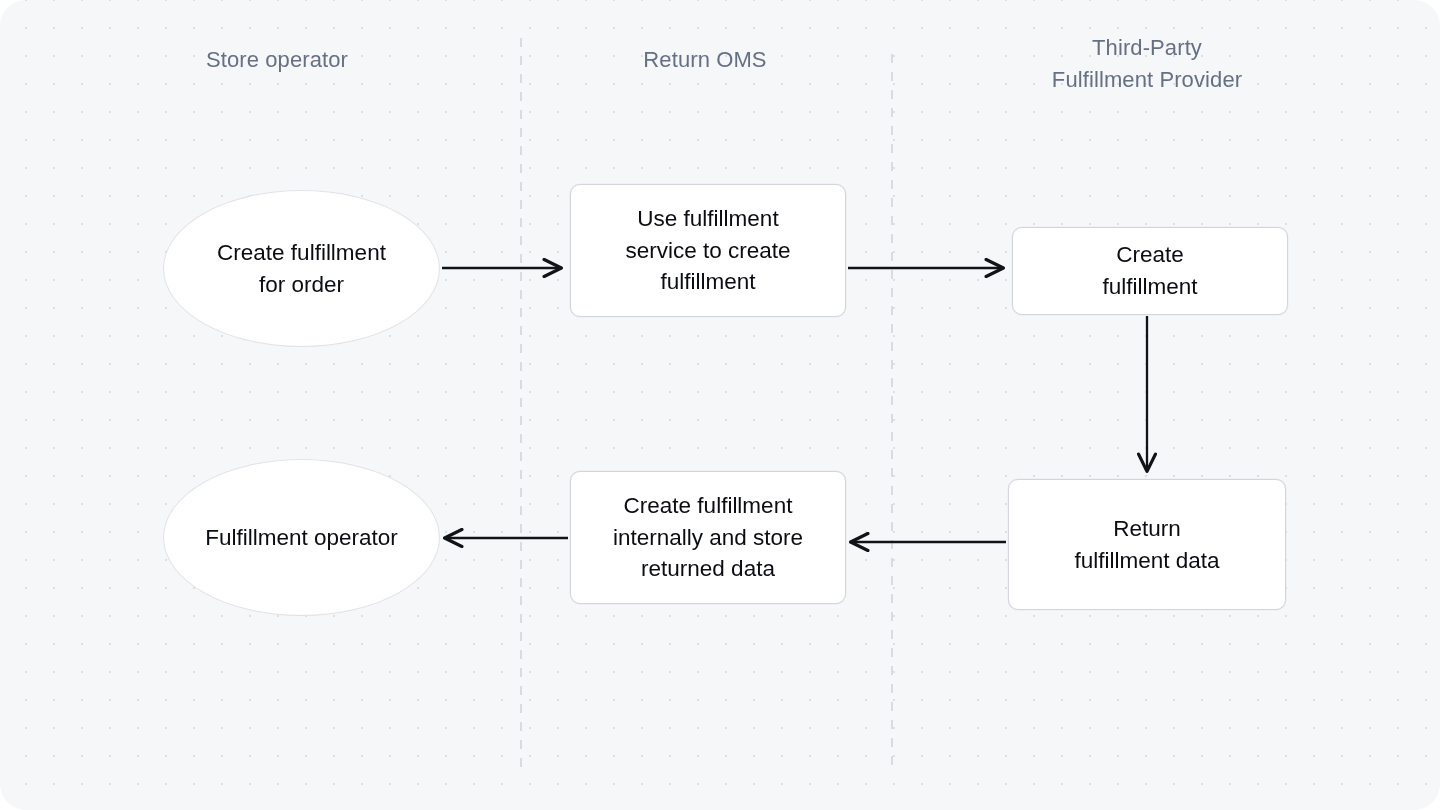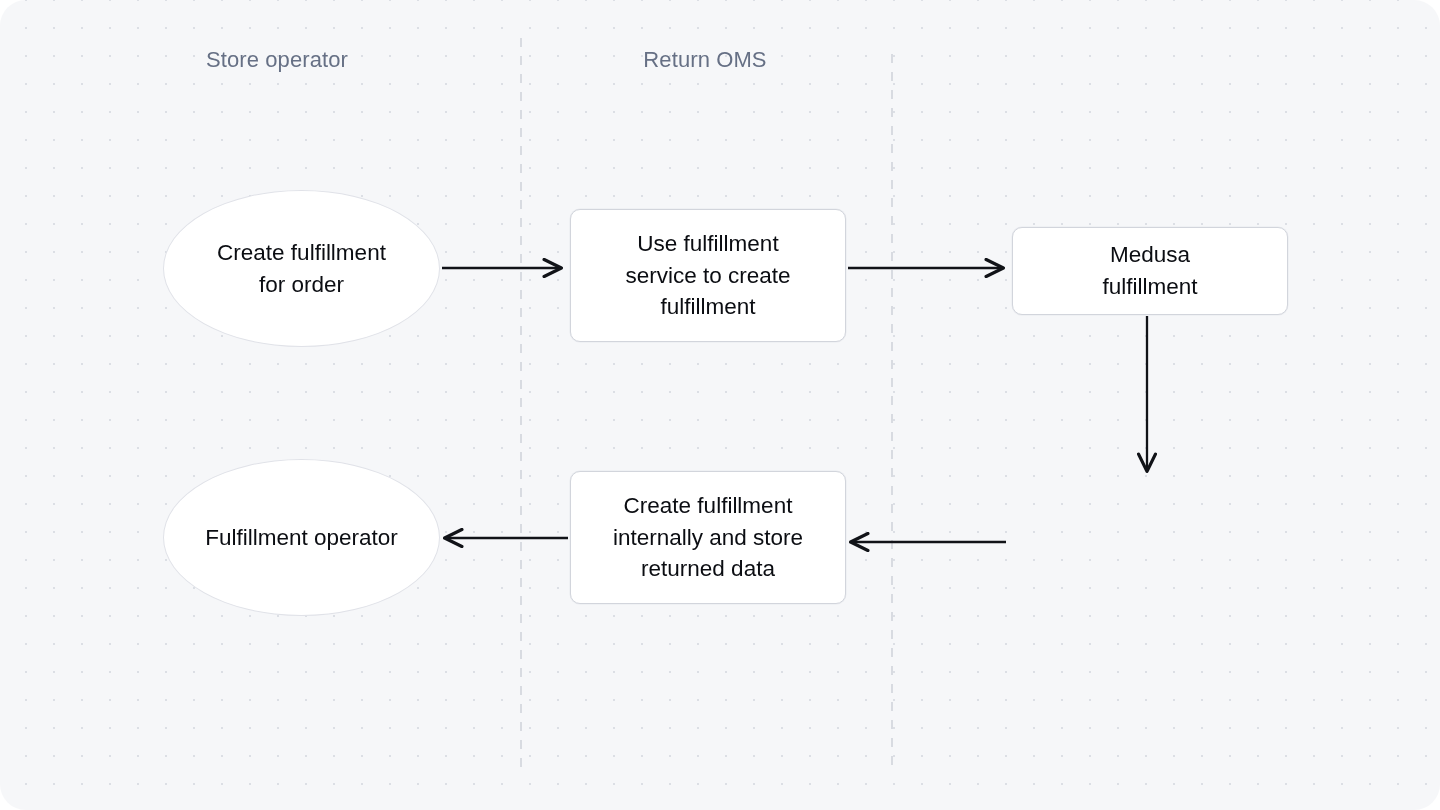--- a/index.html
+++ b/index.html
@@ -87,41 +87,47 @@
 
     <line x1="442" y1="268" x2="560" y2="268" stroke="#111318" stroke-width="2.3" marker-end="url(#arrow-end)"></line>
     <line x1="848" y1="268" x2="1002" y2="268" stroke="#111318" stroke-width="2.3" marker-end="url(#arrow-end)"></line>
     <line x1="1147" y1="316" x2="1147" y2="470" stroke="#111318" stroke-width="2.3" marker-end="url(#arrow-end)"></line>
     <line x1="1006" y1="542" x2="852" y2="542" stroke="#111318" stroke-width="2.3" marker-end="url(#arrow-end)"></line>
     <line x1="568" y1="538" x2="446" y2="538" stroke="#111318" stroke-width="2.3" marker-end="url(#arrow-end)"></line>
   </svg>
 
   <div class="lane-label" style="left:277px; top:44px;">Store operator</div>
   <div class="lane-label" style="left:705px; top:44px;">Return OMS</div>
+  <div class="lane-label" style="left:1147px; top:32px;">Third-Party
+Fulfillment Provider</div>
 
   <div class="node node-ellipse" style="left:163px; top:190px; width:277px; height:157px;">
     <span class="node-text">Create fulfillment
 for order</span>
   </div>
 
-  <div class="node node-rect" style="left:570px; top:209px; width:276px; height:133px;">
+  <div class="node node-rect" style="left:570px; top:184px; width:276px; height:133px;">
     <span class="node-text">Use fulfillment
 service to create
 fulfillment</span>
   </div>
 
   <div class="node node-rect" style="left:1012px; top:227px; width:276px; height:88px;">
-    <span class="node-text">Medusa
+    <span class="node-text">Create
 fulfillment</span>
   </div>
 
   <div class="node node-ellipse" style="left:163px; top:459px; width:277px; height:157px;">
     <span class="node-text">Fulfillment operator</span>
   </div>
 
   <div class="node node-rect" style="left:570px; top:471px; width:276px; height:133px;">
     <span class="node-text">Create fulfillment
 internally and store
 returned data</span>
   </div>
 
+  <div class="node node-rect" style="left:1008px; top:479px; width:278px; height:131px;">
+    <span class="node-text">Return
+fulfillment data</span>
+  </div>
 
 </div>
 
 </body></html>

